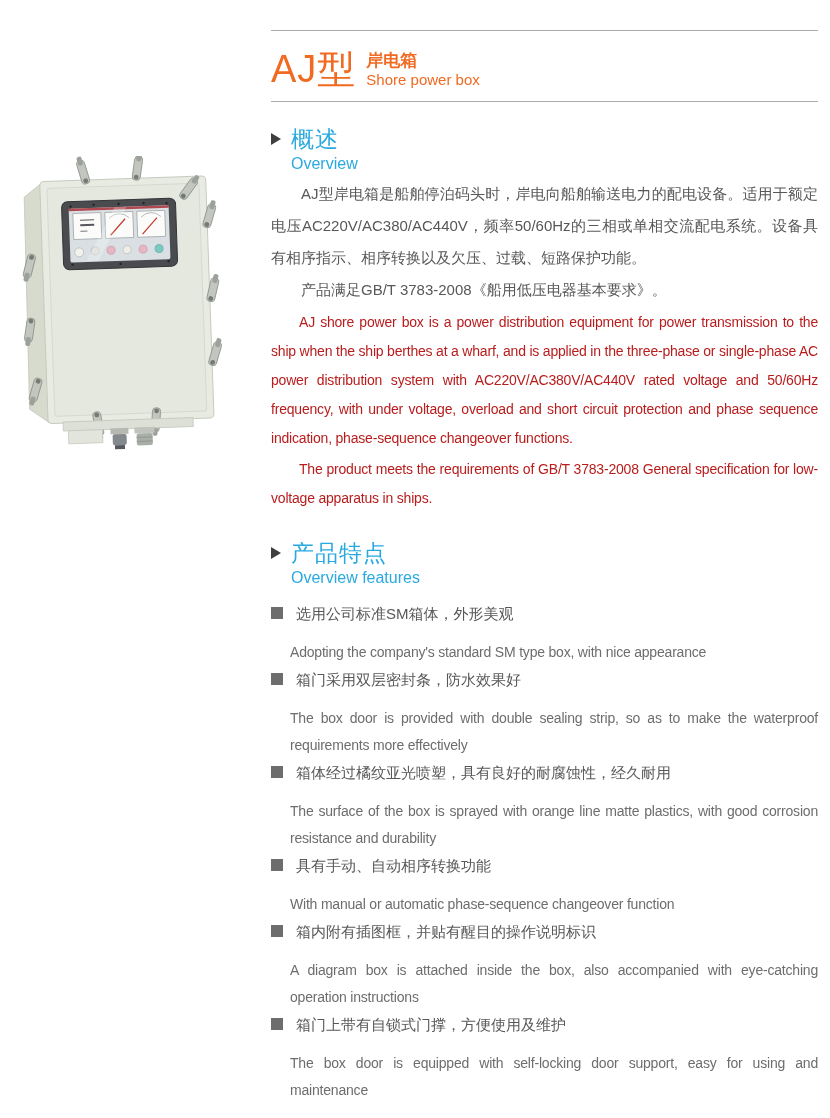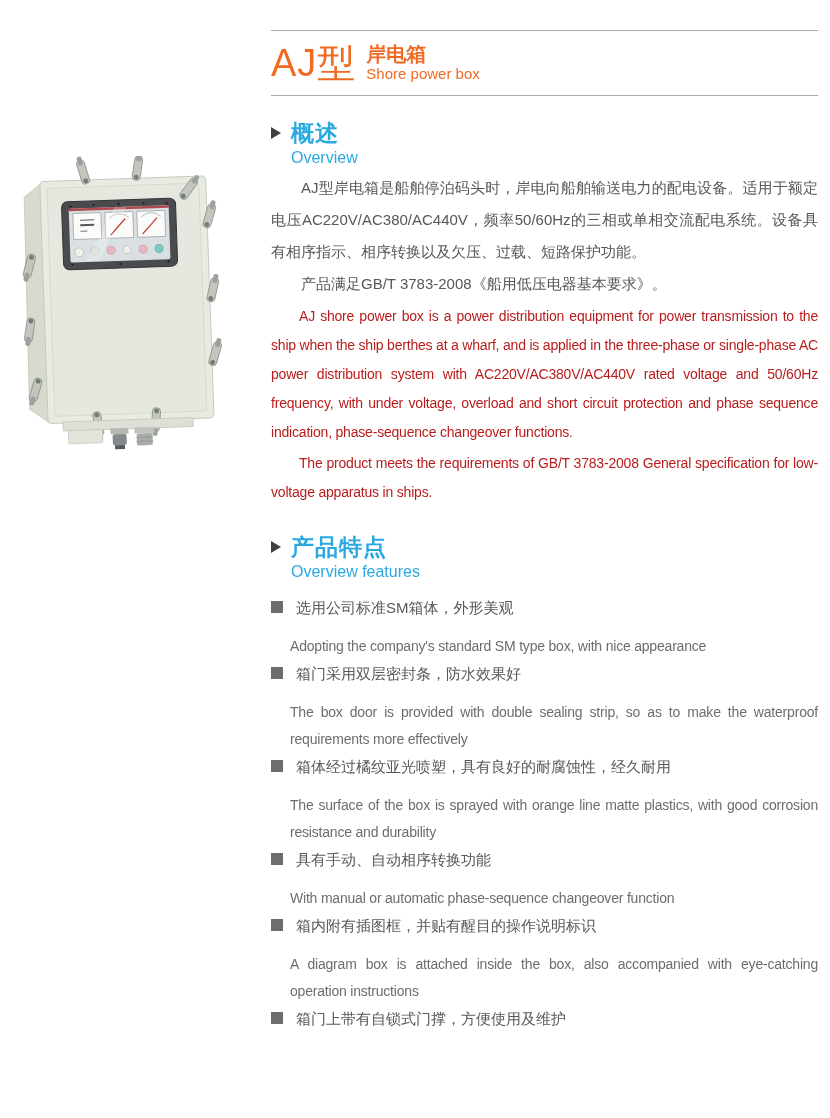--- a/index.html
+++ b/index.html
@@ -26,40 +26,40 @@
     position: absolute;
     left: 271px;
     top: 0;
     width: 547px;
   }
   .hr { height: 1px; background: #ababab; }
   .hr-top { margin-top: 30px; }
   .hr-mid { margin-top: 8px; }
 
   .title-block {
-    margin-top: 8px;
+    margin-top: 14px;
     display: flex;
     align-items: flex-end;
     gap: 10px;
     color: #f06a21;
   }
   .model { font-size: 38px; line-height: 48px; letter-spacing: 1px; }
   .title-sub { display: flex; flex-direction: column; padding-bottom: 4px; }
-  .t-cn { font-size: 20px; font-weight: bold; line-height: 21px; }
+  .t-cn { font-size: 17px; font-weight: bold; line-height: 21px; }
   .t-en { font-size: 15px; line-height: 18px; }
 
   .sec-head { display: flex; gap: 10px; margin-top: 23px; }
   .tri {
     width: 0; height: 0; flex: none;
     border-left: 10px solid #3f3f3f;
     border-top: 6px solid transparent;
     border-bottom: 6px solid transparent;
     margin-top: 8px;
   }
-  .sec-cn { font-size: 23px; font-weight: bold; color: #2aa9e0; line-height: 28px; letter-spacing: 1px; }
+  .sec-cn { font-size: 23px; font-weight: normal; color: #2aa9e0; line-height: 28px; letter-spacing: 1px; }
   .sec-en { font-size: 16px; color: #2aa9e0; line-height: 21px; }
 
   .cn-para {
     margin: 0;
     font-size: 15px;
     line-height: 32px;
     color: #595757;
     text-align: justify;
     text-indent: 2em;
   }
@@ -251,17 +251,18 @@
               <span class="sq"></span>
               <span>箱内附有插图框，并贴有醒目的操作说明标识</span>
             </div>
           <p class="feat-en">A diagram box is attached inside the box, also accompanied with eye-catching operation instructions</p>
         </div>
         <div class="feat">
           <div class="feat-cn">
               <span class="sq"></span>
               <span>箱门上带有自锁式门撑，方便使用及维护</span>
             </div>
+          <p class="feat-en">The box door is equipped with self-locking door support, easy for using and maintenance</p>
         </div>
       </div>
     </div>
   </div>
 </div>
 
 </body></html>

